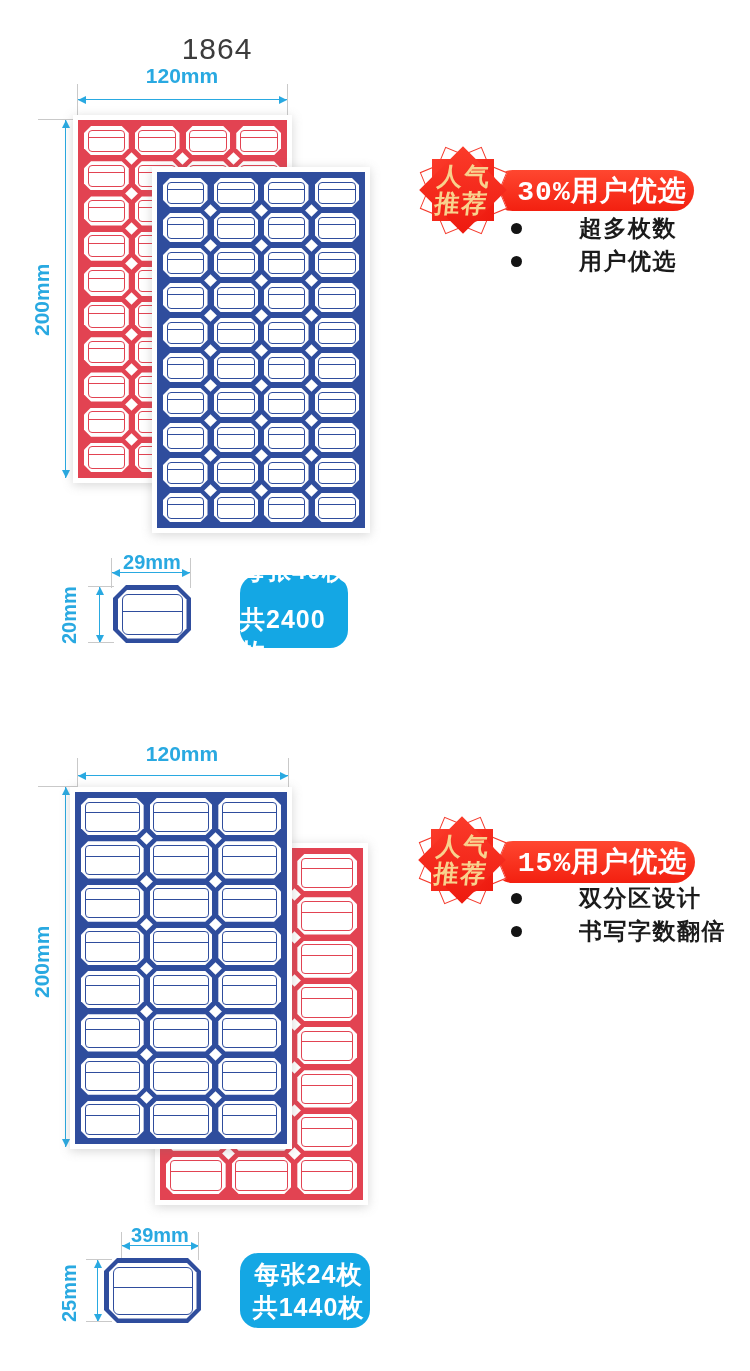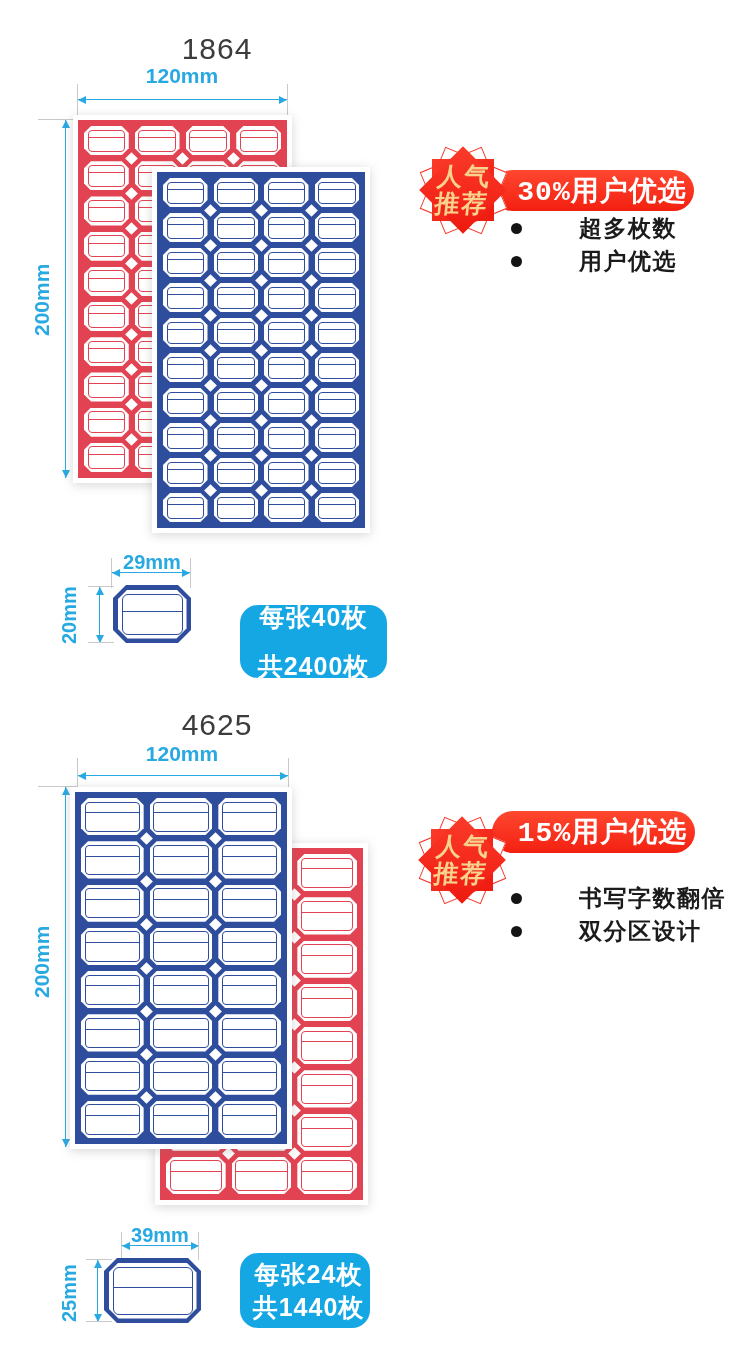--- a/index.html
+++ b/index.html
@@ -557,21 +557,21 @@
   <div class="dlab dlab-v" style="left:58px;top:585px;height:60px;font-size:20px;">20mm</div>
   <div class="dim-v" style="left:99px;top:587px;height:56px;"></div>
   <div class="ext-h" style="left:88px;top:586px;width:26px;"></div>
   <div class="ext-h" style="left:88px;top:642px;width:26px;"></div>
   <div class="diag" style="left: 113px; top: 585px; width: 78px; height: 58px; --lab: #2F4D9D;">
     <i class="dw"></i>
     <i class="di"></i>
     <i class="dd"></i>
   </div>
 
-  <div class="badge" style="left:240px;top:605px;width:147px;height:73px;gap:16px;">
+  <div class="badge" style="left:240px;top:575px;width:108px;height:73px;gap:16px;">
     <span>每张40枚</span>
     <span>共2400枚</span>
   </div>
 
   <div class="banner" style="left:492px;top:170px;width:202px;height:41px;">
     <span>30%用户优选</span>
   </div>
   <div class="star" style="left:417px;top:144px;">
     <i class="sq back r1"></i>
     <i class="sq back r2"></i>
@@ -586,21 +586,20 @@
     <div class="bullet">
       <span class="bdot"></span>
       <span class="btext">超多枚数</span>
     </div>
     <div class="bullet">
       <span class="bdot"></span>
       <span class="btext">用户优选</span>
     </div>
   </div>
 
-  <div class="ptitle" style="left:117px;top:708px;">4625</div>
 
   <div class="dlab" style="left:82px;top:742px;width:200px;">120mm</div>
   <div class="dim-h" style="left:78px;top:775px;width:210px;"></div>
   <div class="ext-v" style="left:77px;top:758px;height:36px;"></div>
   <div class="ext-v" style="left:288px;top:758px;height:36px;"></div>
   <div class="ext-h" style="left:38px;top:786px;width:40px;"></div>
 
   <div class="dlab dlab-v" style="left:30px;top:906px;height:112px;">200mm</div>
   <div class="dim-v" style="left:65px;top:787px;height:360px;"></div>
 
@@ -893,37 +892,37 @@
     <i class="dw"></i>
     <i class="di"></i>
     <i class="dd"></i>
   </div>
 
   <div class="badge" style="left:240px;top:1253px;width:130px;height:75px;padding-left:7px;">
     <span>每张24枚</span>
     <span>共1440枚</span>
   </div>
 
-  <div class="banner" style="left:492px;top:811px;width:203px;height:42px;">
+  <div class="banner" style="left:492px;top:841px;width:203px;height:42px;">
     <span>15%用户优选</span>
   </div>
   <div class="star" style="left:416px;top:814px;">
     <i class="sq back r1"></i>
     <i class="sq back r2"></i>
     <i class="sq front r3"></i>
     <i class="sq front r4"></i>
     <div class="star-text">
       <span>人气</span>
       <span>推荐</span>
     </div>
   </div>
   <div class="bullets" style="left:511px;top:884px;">
     <div class="bullet">
       <span class="bdot"></span>
-      <span class="btext">书写字数翻倍</span>
+      <span class="btext">双分区设计</span>
     </div>
     <div class="bullet">
       <span class="bdot"></span>
-      <span class="btext">双分区设计</span>
+      <span class="btext">书写字数翻倍</span>
     </div>
   </div>
 
 </div>
 
 </body></html>

